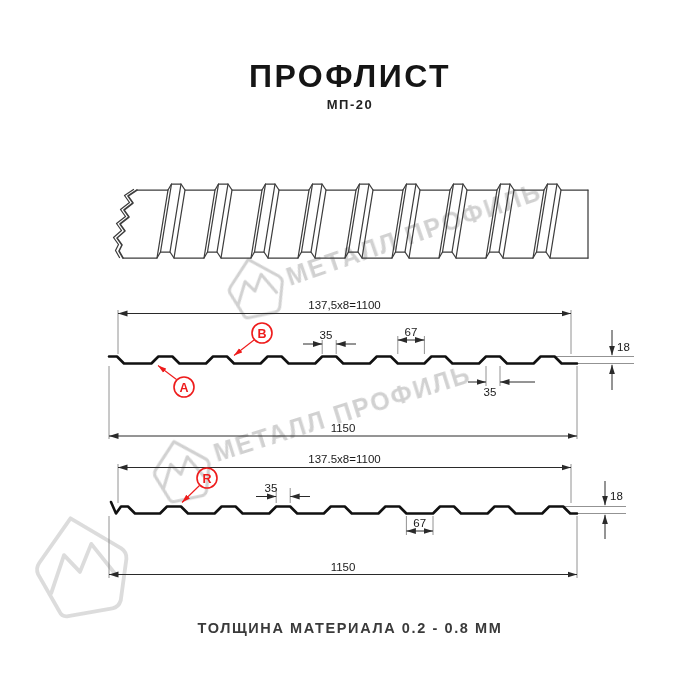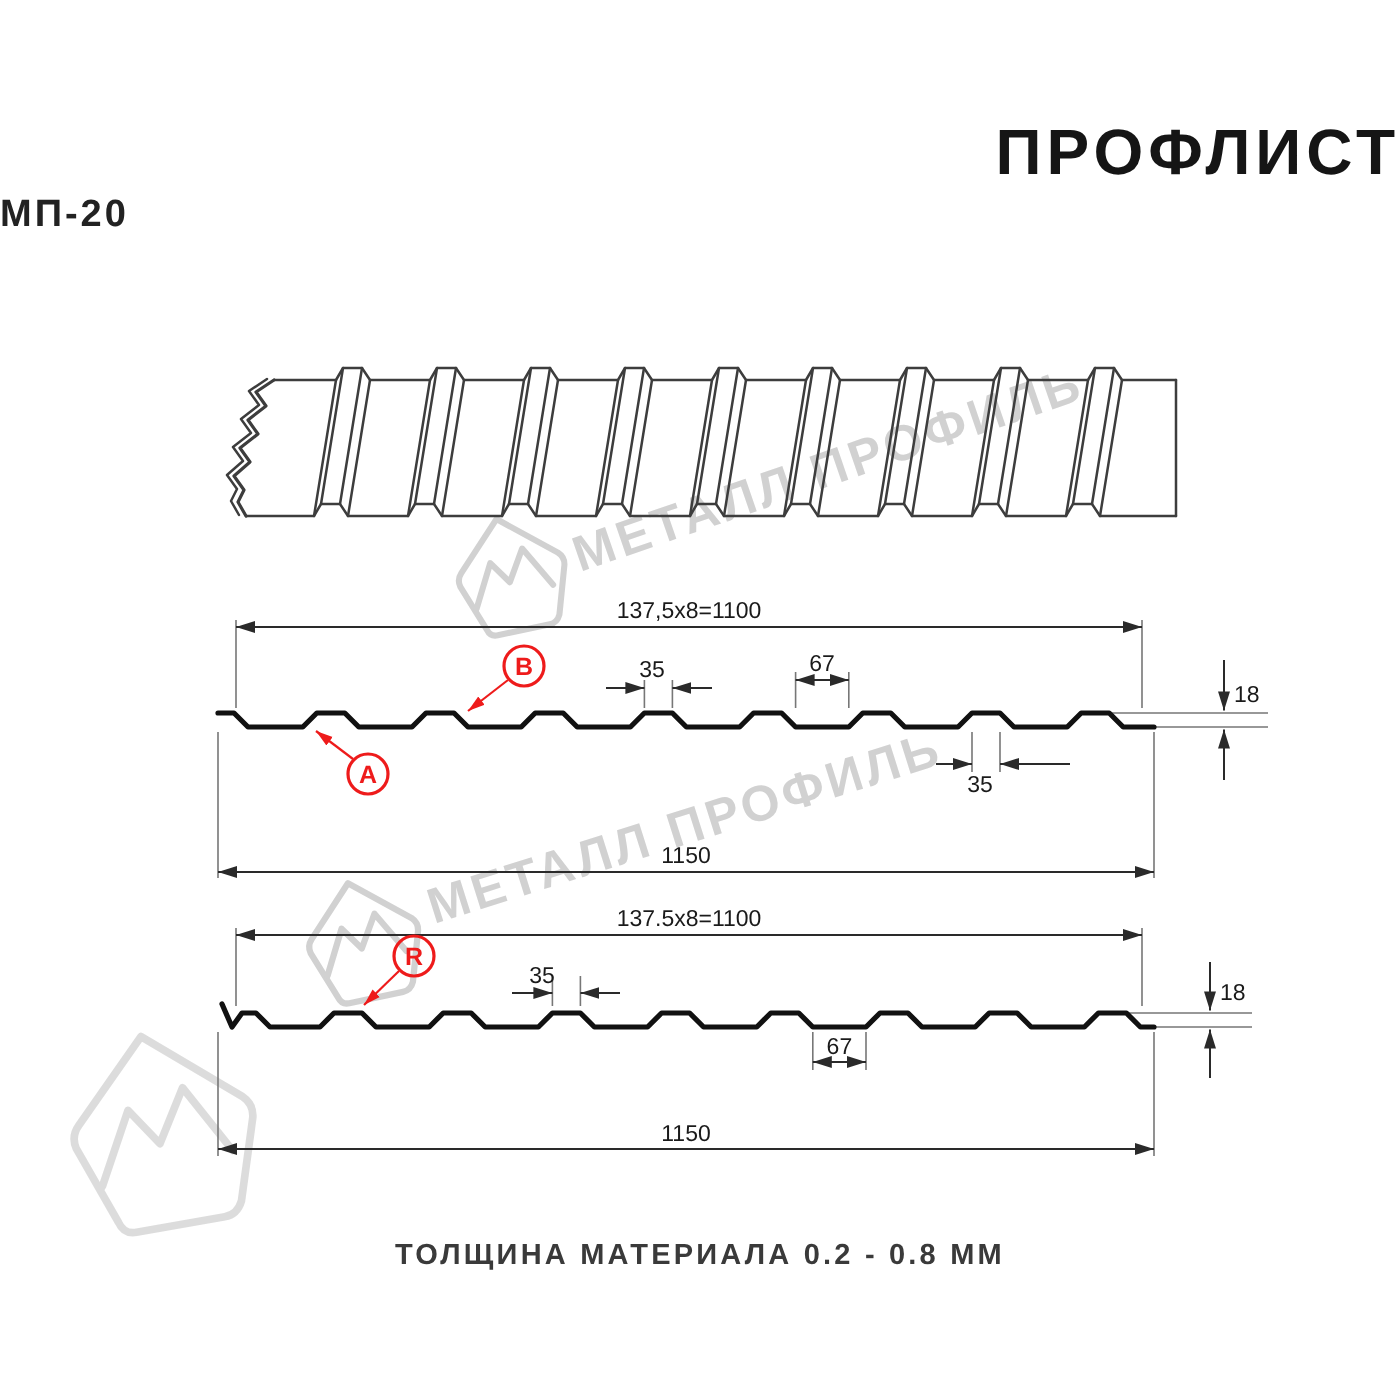--- a/index.html
+++ b/index.html
@@ -1,21 +1,21 @@
 <!DOCTYPE html>
 <html><head>
 <meta charset="utf-8">
 <style>
   html,body{margin:0;padding:0;background:#fff;}
   #page{position:relative;width:700px;height:700px;background:#ffffff;overflow:hidden;
         font-family:"Liberation Sans",sans-serif;}
-  .title{position:absolute;top:58px;left:0;width:700px;text-align:right;
+  .title{position:absolute;top:58px;left:0;width:700px;text-align:center;
          font-size:32px;font-weight:700;letter-spacing:2.5px;color:#151515;}
-  .subtitle{position:absolute;top:97px;left:0;width:700px;
-            font-size:19px;font-weight:700;letter-spacing:1.5px;color:#222;}
+  .subtitle{position:absolute;top:97px;left:0;width:700px;text-align:center;
+            font-size:13px;font-weight:700;letter-spacing:1.5px;color:#222;}
   .caption{position:absolute;top:620px;left:0;width:700px;text-align:center;
            font-size:14.5px;font-weight:700;letter-spacing:1.6px;color:#3a3a3a;}
   svg{position:absolute;left:0;top:0;}
   .dimtxt{font-family:"Liberation Sans",sans-serif;font-size:11.5px;fill:#1a1a1a;}
   .redtxt{font-family:"Liberation Sans",sans-serif;font-size:12.5px;fill:#ee1b1b;font-weight:600;}
   .wmtxt{font-family:"Liberation Sans",sans-serif;font-weight:700;font-size:25px;
          letter-spacing:2px;fill:#b3b3b3;}
 </style>
 </head>
 <body>

